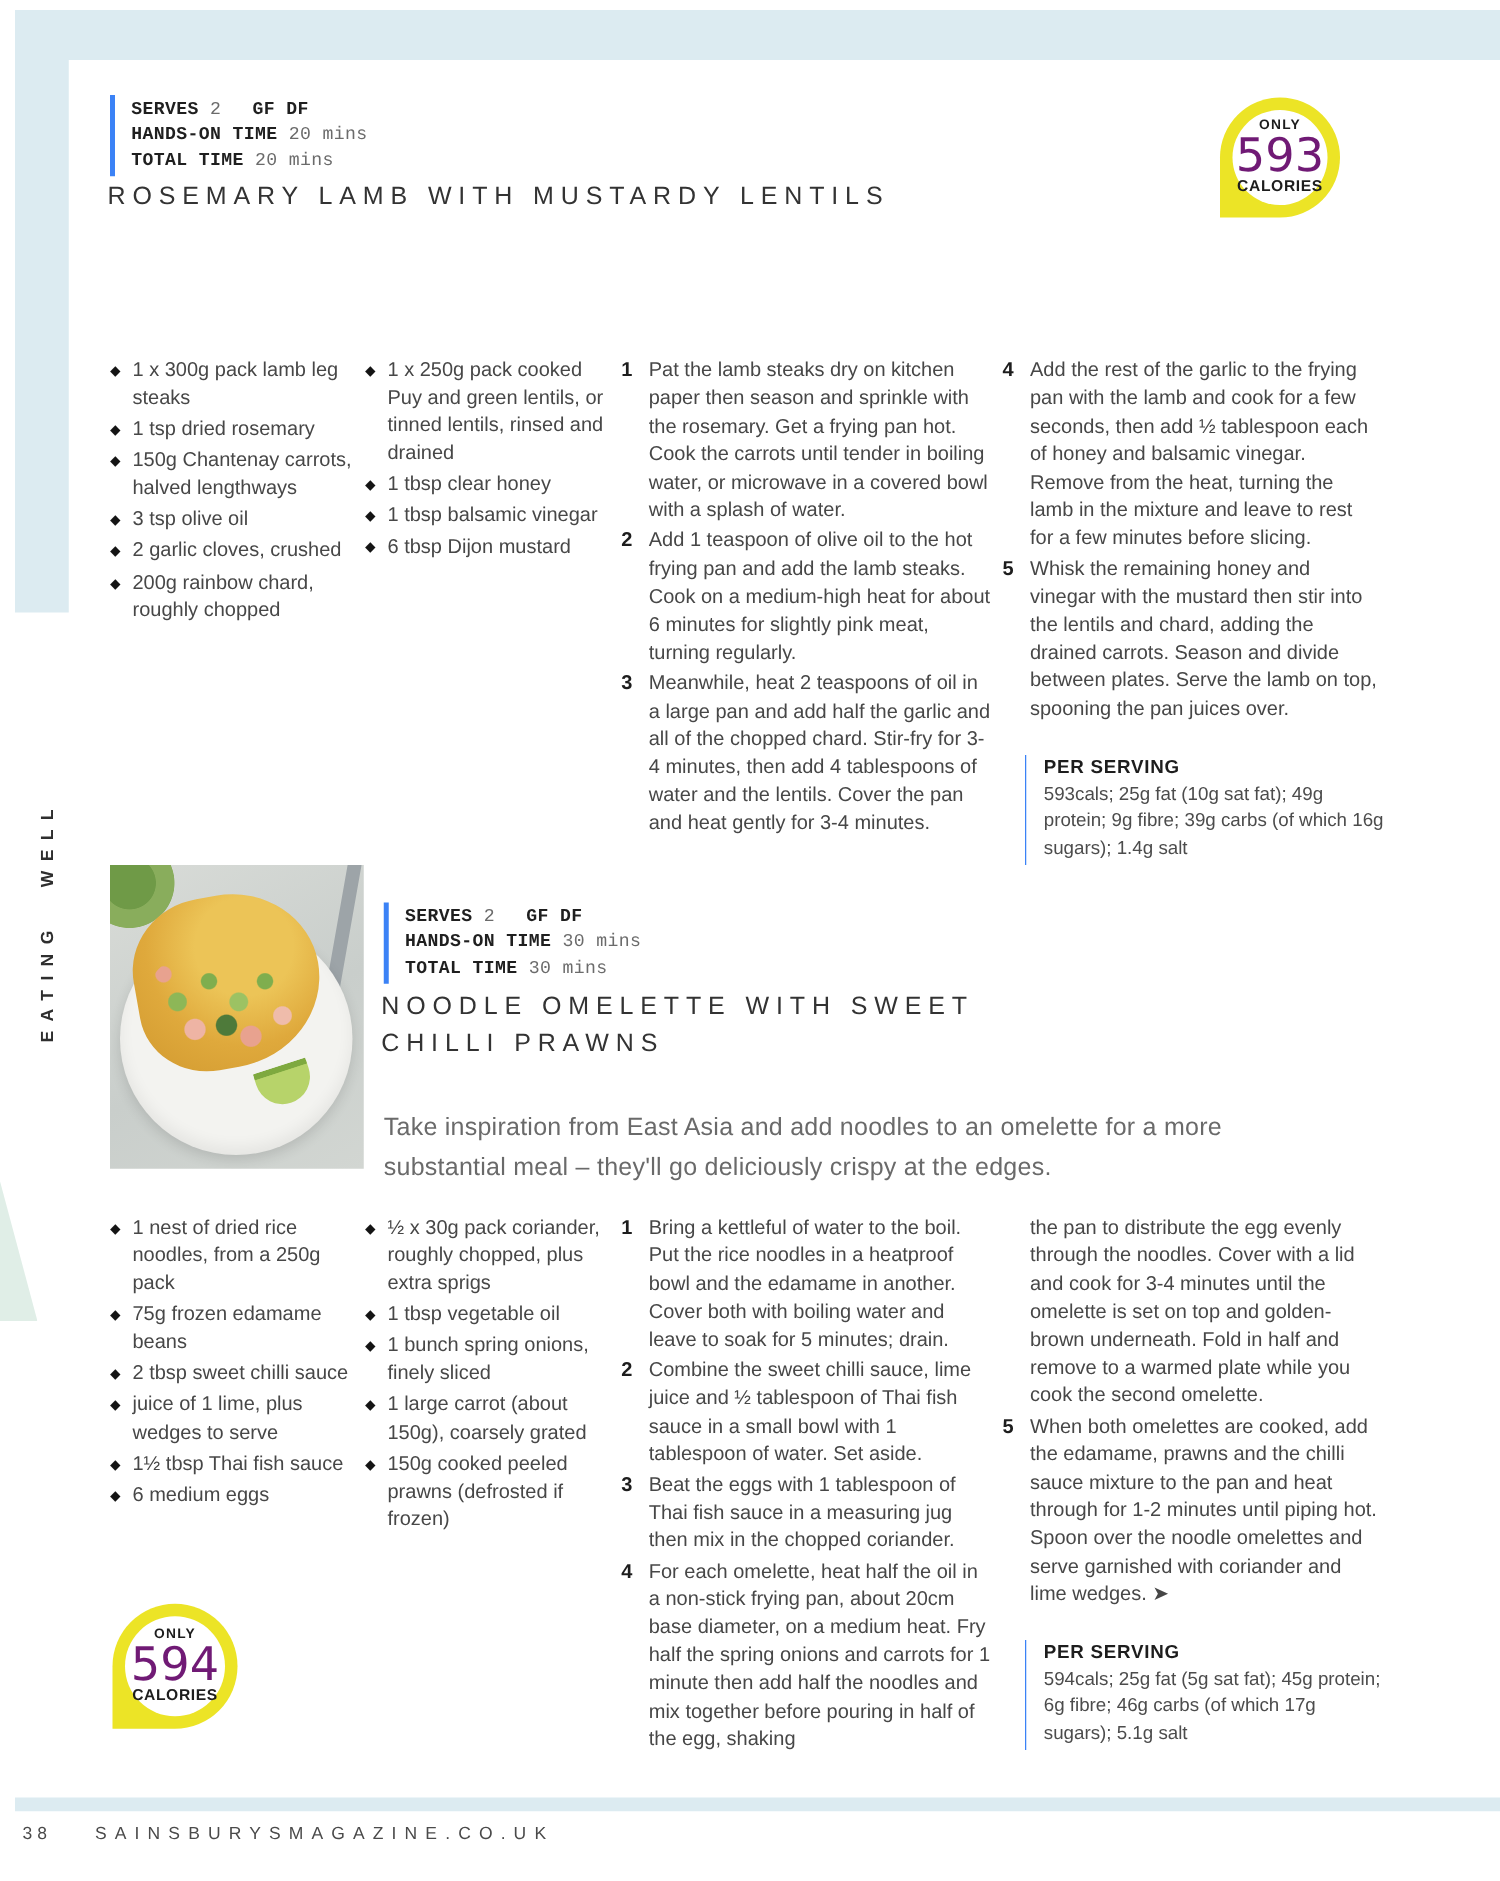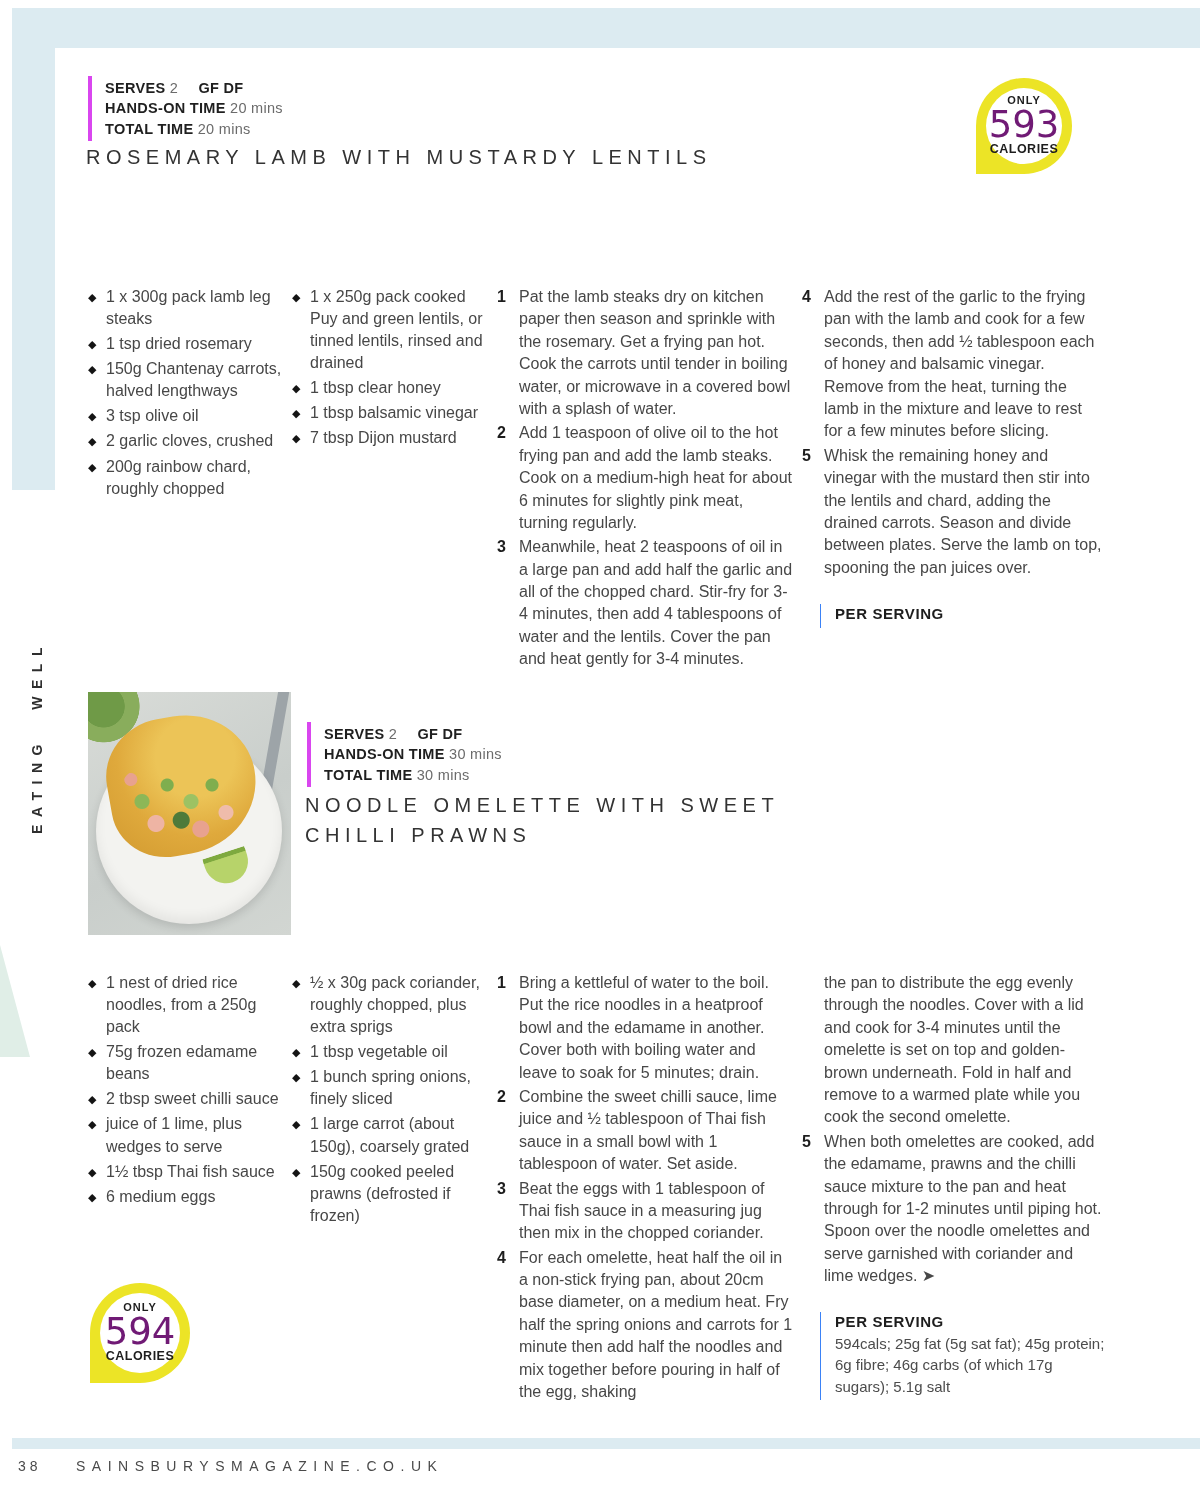--- a/index.html
+++ b/index.html
@@ -7,21 +7,21 @@
   .page { position:relative; width:1200px; height:1505px; background:#ffffff; overflow:hidden; }
 
   
   .frame-top    { position:absolute; left:12px; top:8px;    width:1188px; height:40px;  background:#dcebf1; }
   .frame-left   { position:absolute; left:12px; top:8px;    width:43px;   height:482px; background:#dcebf1; }
   .frame-bottom { position:absolute; left:12px; top:1438px; width:1188px; height:11px;  background:#dcebf1; }
   .corner-triangle { position:absolute; left:0; top:945px; width:30px; height:112px; background:#e0eee7;
                      clip-path:polygon(0 0, 100% 100%, 0 100%); }
 
   
-  .meta-block { position:absolute; border-left:4px solid #d946ef; padding:2px 0 2px 13px; }
+  .meta-block { position:absolute; border-left:4px solid #3b82f6; padding:2px 0 2px 13px;font-family:Liberation Mono, monospace; }
   .meta-line  { font-size:14.5px; line-height:1.4; color:#6b6b6b; letter-spacing:0.3px; white-space:nowrap; }
   .meta-label { font-weight:bold; color:#1f1f1f; }
   .meta-diet  { font-weight:bold; color:#1f1f1f; margin-left:16px; }
 
   
   .badge { position:absolute; background:#ece426; border-radius:50% 50% 50% 0;
            display:flex; align-items:center; justify-content:center; }
   .badge-inner { background:#ffffff; border-radius:50%; width:80%; height:80%;
                  display:flex; flex-direction:column; align-items:center; justify-content:center; }
   .badge-only  { font-size:11px; font-weight:bold; letter-spacing:1px; color:#1d1d1d; line-height:1; }
@@ -168,21 +168,21 @@
         <span class="ing-text">1 tbsp clear honey</span>
       </div>
 
       <div class="ing-item">
         <span class="ing-bullet">◆</span>
         <span class="ing-text">1 tbsp balsamic vinegar</span>
       </div>
 
       <div class="ing-item">
         <span class="ing-bullet">◆</span>
-        <span class="ing-text">7 tbsp Dijon mustard</span>
+        <span class="ing-text">6 tbsp Dijon mustard</span>
       </div>
     </div>
 
   <div class="steps-list abs" style="left:497px; top:286px; width:296px;">
 
       <div class="step">
         <span class="step-num">1</span>
         <span class="step-text">Pat the lamb steaks dry on kitchen paper then season and sprinkle with the rosemary. Get a frying pan hot. Cook the carrots until tender in boiling water, or microwave in a covered bowl with a splash of water.</span>
       </div>
 
@@ -205,20 +205,21 @@
       </div>
 
       <div class="step">
         <span class="step-num">5</span>
         <span class="step-text">Whisk the remaining honey and vinegar with the mustard then stir into the lentils and chard, adding the drained carrots. Season and divide between plates. Serve the lamb on top, spooning the pan juices over.</span>
       </div>
     </div>
 
   <div class="per-serving" style="left:820px; top:604px; width:272px;">
     <div class="ps-label">PER SERVING</div>
+    <div class="ps-text">593cals; 25g fat (10g sat fat); 49g protein; 9g fibre; 39g carbs (of which 16g sugars); 1.4g salt</div>
   </div>
 
   <div class="vertical-wrap">
     <div class="vertical-label">EATING WELL</div>
   </div>
 
   <div class="photo">
     <div class="knife"></div>
     <div class="herb-tl"></div>
     <div class="plate"></div>
@@ -238,20 +239,21 @@
       <span>30 mins</span>
     </div>
     <div class="meta-line">
       <span class="meta-label">TOTAL TIME</span>
       <span>30 mins</span>
     </div>
   </div>
 
   <h2 class="recipe-title" style="left:305px; top:790px; width:520px; margin:0; font-weight:normal;">NOODLE OMELETTE WITH SWEET CHILLI PRAWNS</h2>
 
+  <p class="recipe-intro" style="left:307px; top:886px; width:700px; margin:0;">Take inspiration from East Asia and add noodles to an omelette for a more substantial meal – they'll go deliciously crispy at the edges.</p>
 
   <div class="ing-list abs" style="left:88px; top:972px; width:200px;">
 
       <div class="ing-item">
         <span class="ing-bullet">◆</span>
         <span class="ing-text">1 nest of dried rice noodles, from a 250g pack</span>
       </div>
 
       <div class="ing-item">
         <span class="ing-bullet">◆</span>

